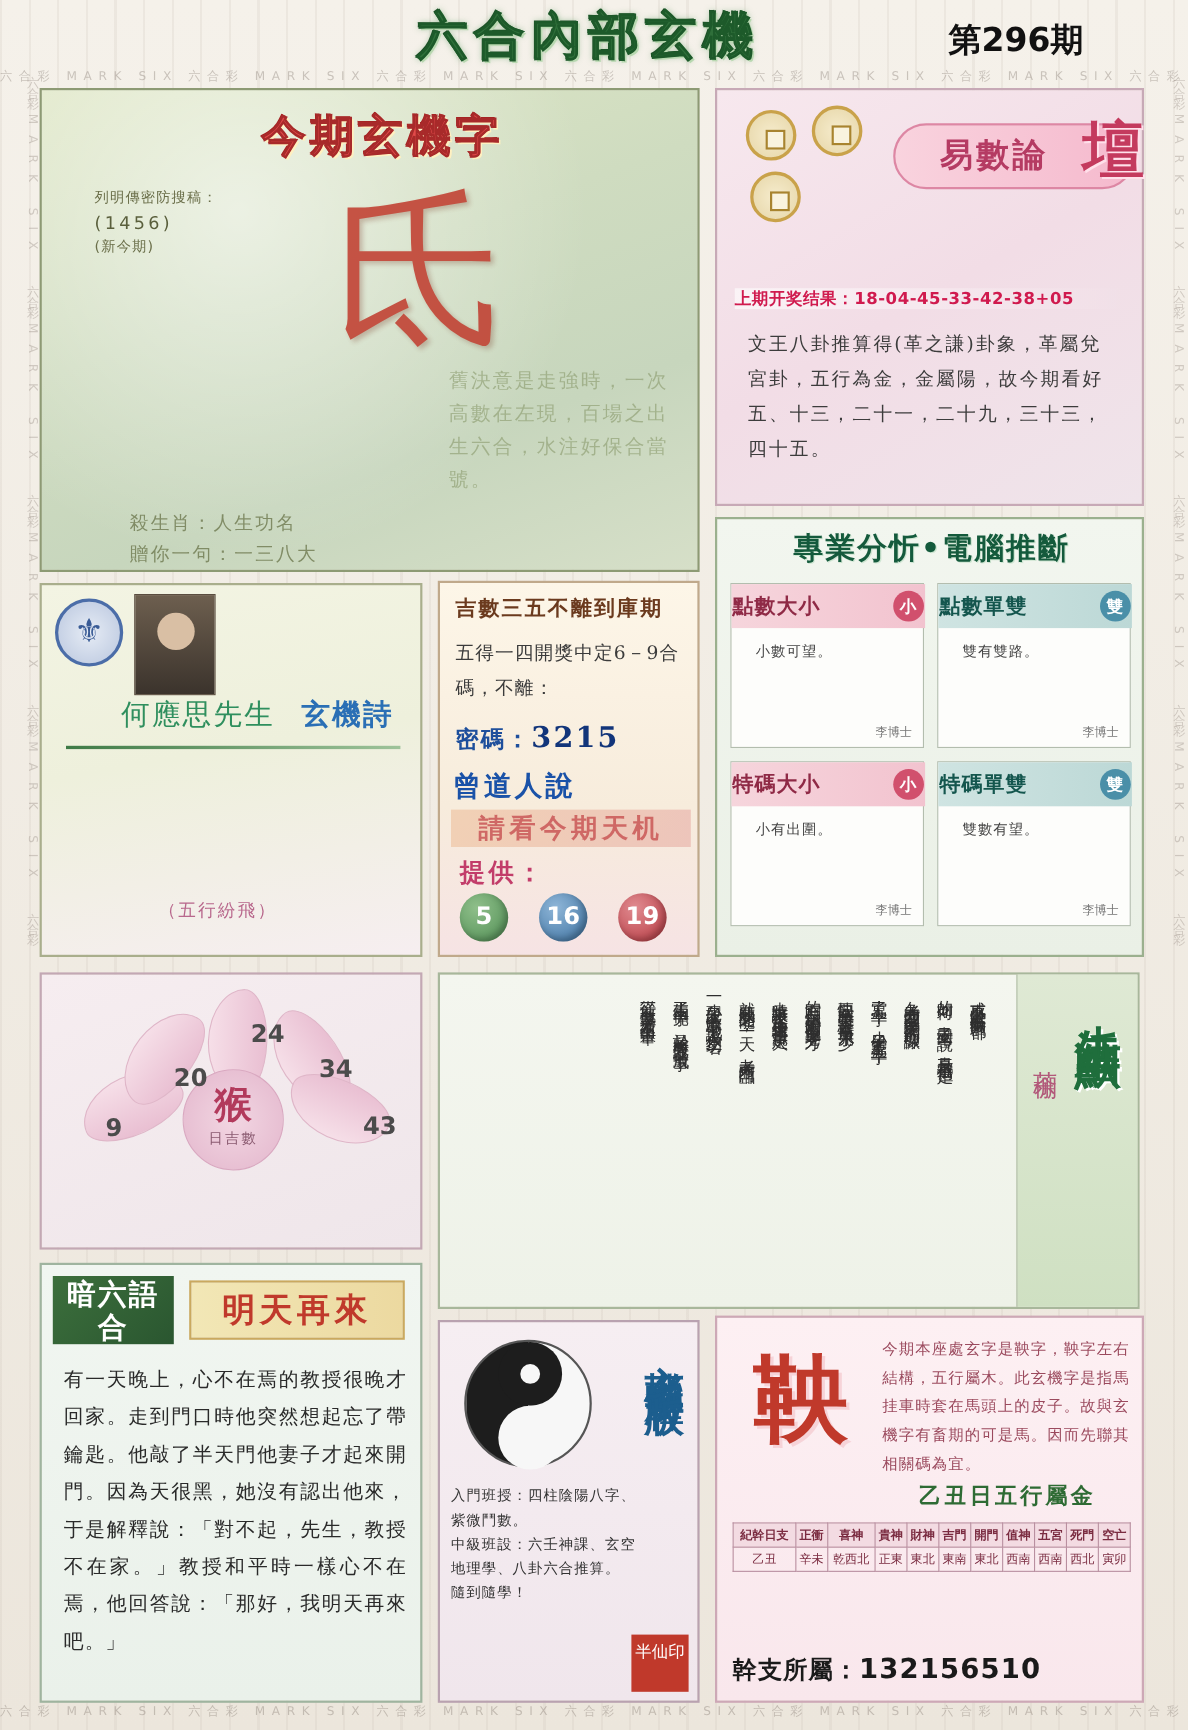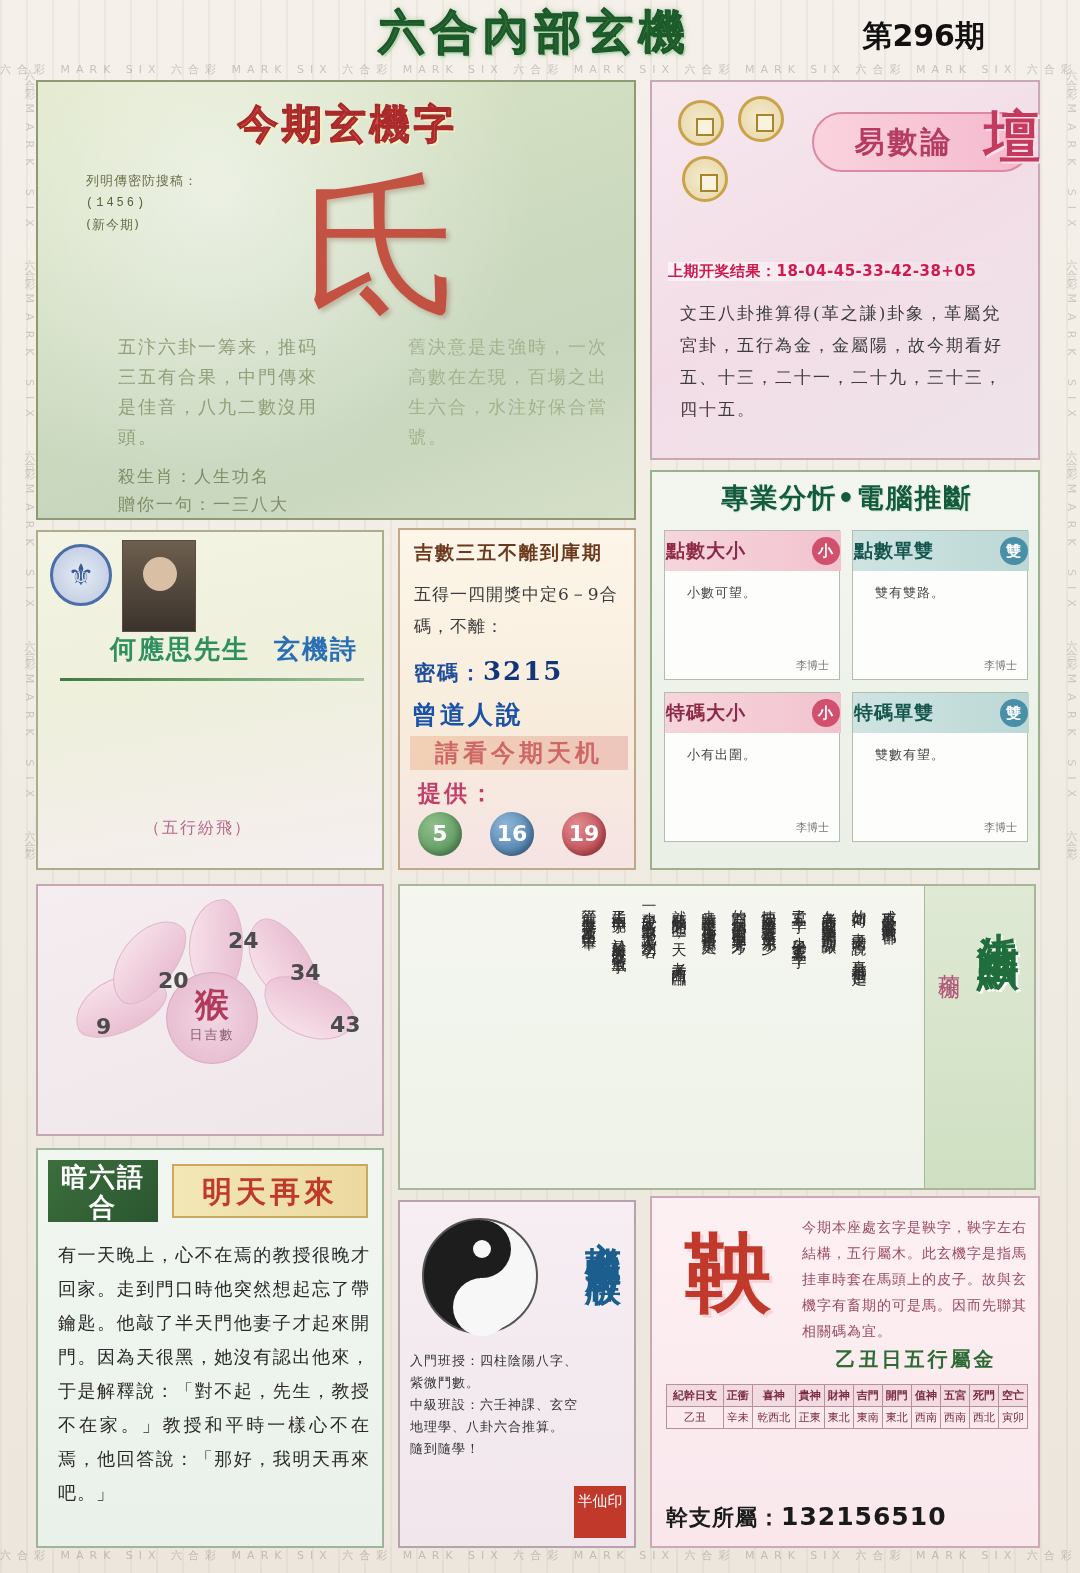--- a/index.html
+++ b/index.html
@@ -76,21 +76,21 @@
   #boxA .bigchar {
     position:absolute; left:250px; top:78px; width:180px; height:170px;
     font-family:"DejaVu Serif", serif; font-size:150px; color:#c0392b;
     text-align:center; line-height:170px; opacity:.85;
     text-shadow:3px 3px 5px rgba(120,60,40,.35);
   }
   #boxA .smalltop {
     position:absolute; left:48px; top:88px; width:180px;
     font-size:13px; color:#6b6f4a; line-height:22px; letter-spacing:1px;
   }
-  #boxA .smalltop .num { font-size:12px; color:#5a5f3c; letter-spacing:3px;font-family:Liberation Mono, monospace; }
+  #boxA .smalltop .num { font-size:16px; color:#5a5f3c; letter-spacing:3px; }
   #boxA .colL {
     position:absolute; left:80px; top:250px; width:210px;
     font-size:18px; color:#7a8a5c; line-height:30px; letter-spacing:2px;
     opacity:.75;
   }
   #boxA .colR {
     position:absolute; left:370px; top:250px; width:210px;
     font-size:18px; color:#8a9a6c; line-height:30px; letter-spacing:2px;
     opacity:.6;
   }
@@ -209,21 +209,21 @@
     border-radius:50%; background:#d9bfa4;
   }
   #boxD .mahui {
     position:absolute; left:170px; top:14px; width:170px; height:64px;
     font-family:"DejaVu Serif", serif; font-size:46px; font-weight:bold;
     color:#d4446a; line-height:64px; letter-spacing:6px;
     text-shadow:2px 2px 0 #ffd9e3;
   }
   #boxD .name {
     position:absolute; left:72px; top:100px; width:170px; height:34px;
-    font-family:"DejaVu Serif", serif; font-size:26px; color:#2f8f5e; font-weight:bold;
+    font-family:"DejaVu Serif", serif; font-size:26px; color:#2f8f5e; font-weight:normal;
     letter-spacing:2px;
   }
   #boxD .poemtitle {
     position:absolute; left:236px; top:100px; width:110px; height:34px;
     font-family:"DejaVu Serif", serif; font-size:26px; color:#2a6fb5; font-weight:bold;
     letter-spacing:2px;
   }
   #boxD .rule {
     position:absolute; left:22px; top:146px; width:304px; height:3px;
     background:linear-gradient(90deg,#3e7a46,#9ec39a);
@@ -467,21 +467,20 @@
 </div>
 
 <div class="panel" id="boxA">
   <div class="title">今期玄機字</div>
   <div class="bigchar">氐</div>
   <div class="smalltop">
     <div>列明傳密防搜稿：</div>
     <div class="num">(1456)</div>
     <div>(新今期)</div>
   </div>
-  <div class="colL">五汴六卦一筹来，推码三五有合果，中門傳來是佳音，八九二數沒用頭。</div>
   <div class="colR">舊決意是走強時，一次高數在左現，百場之出生六合，水注好保合當號。</div>
   <div class="bot">
     <div>殺生肖：人生功名</div>
     <div>贈你一句：一三八大</div>
   </div>
 </div>
 
 <div class="panel" id="boxB">
   <div class="coins">
     <div class="coin" style="left:6px;  top:6px;"></div>

